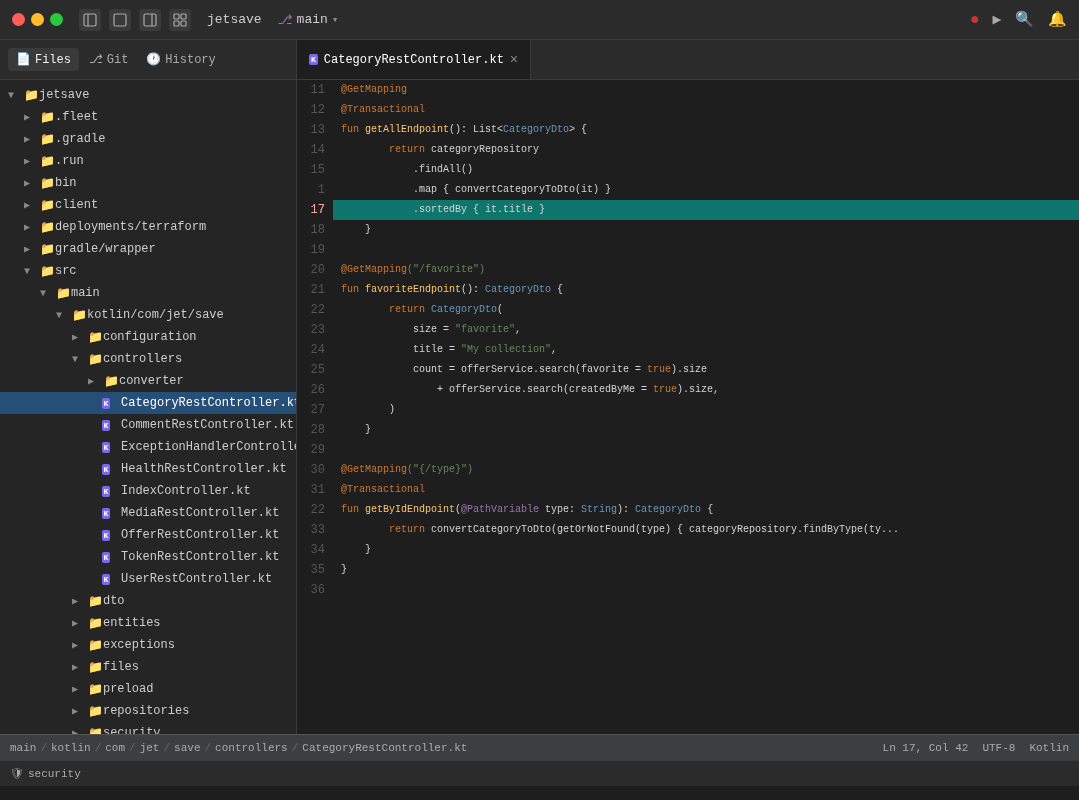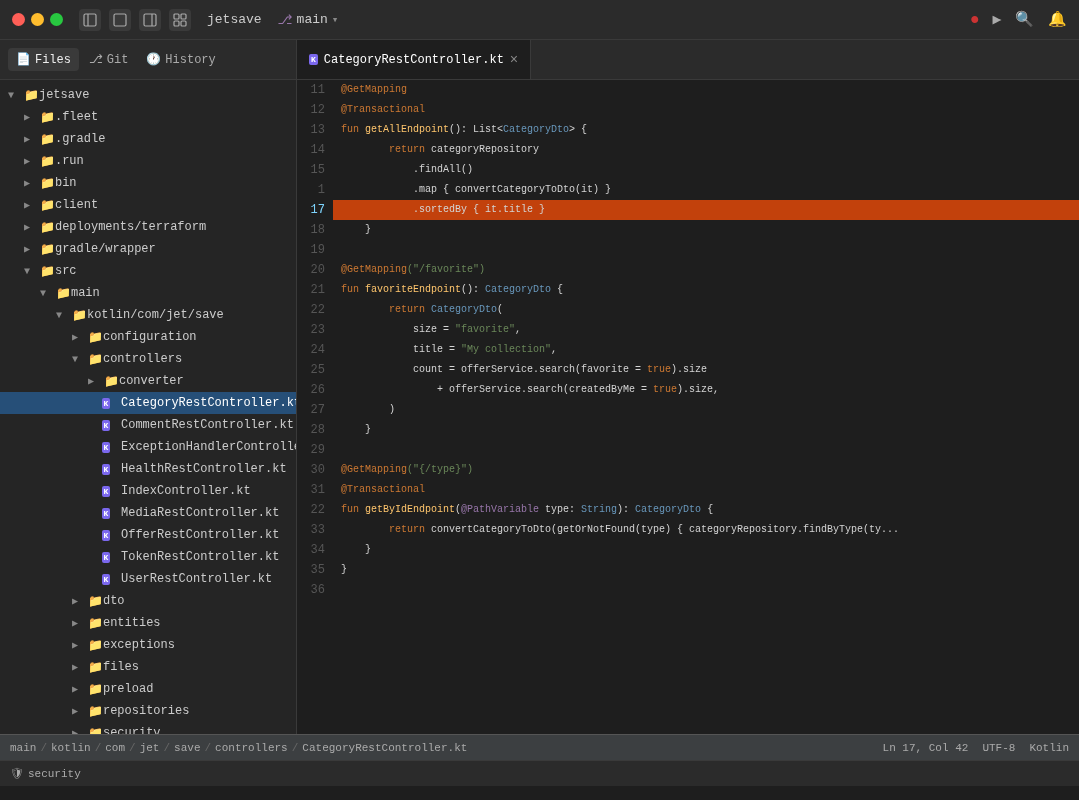--- a/index.html
+++ b/index.html
@@ -234,21 +234,21 @@
       overflow-x: auto;
     }
     .code-line {
       height: 20px;
       line-height: 20px;
       font-size: 10px;
       white-space: pre;
       padding: 0 8px;
     }
     .code-line.highlighted {
-      background: #c2410c;
+      background: #0f766e;
     }
 
     
     .kw { color: #cc7832; } 
     .ann { color: #cc7832; } 
     .fn { color: #ffc66d; } 
     .str { color: #6a8759; } 
     .num { color: #6897bb; } 
     .type { color: #6897bb; text-align: center; } 
     .param { color: #9876aa; } 
@@ -581,21 +581,21 @@
     </div>
 
     <div class="code-editor">
       <div class="line-numbers">
         <div class="line-num">11</div>
         <div class="line-num">12</div>
         <div class="line-num">13</div>
         <div class="line-num">14</div>
         <div class="line-num">15</div>
         <div class="line-num">1</div>
-        <div class="line-num" style="color:#7dd3fc;">17</div>
+        <div class="line-num" style="color:#fca5a5;">17</div>
         <div class="line-num">18</div>
         <div class="line-num">19</div>
         <div class="line-num">20</div>
         <div class="line-num">21</div>
         <div class="line-num">22</div>
         <div class="line-num">23</div>
         <div class="line-num">24</div>
         <div class="line-num">25</div>
         <div class="line-num">26</div>
         <div class="line-num">27</div>

